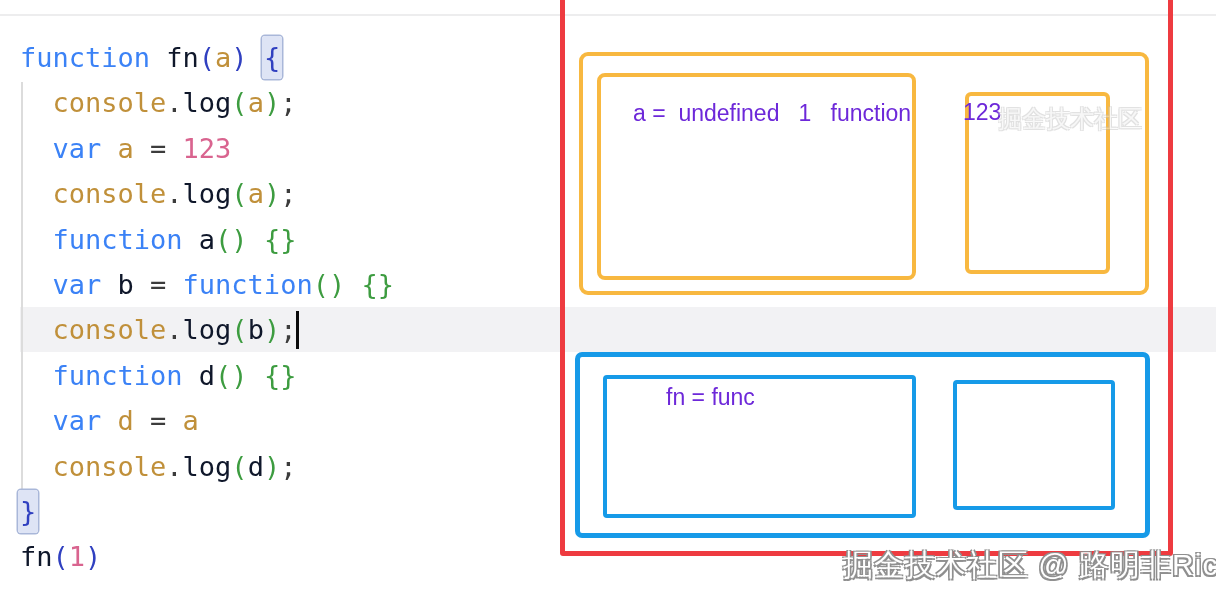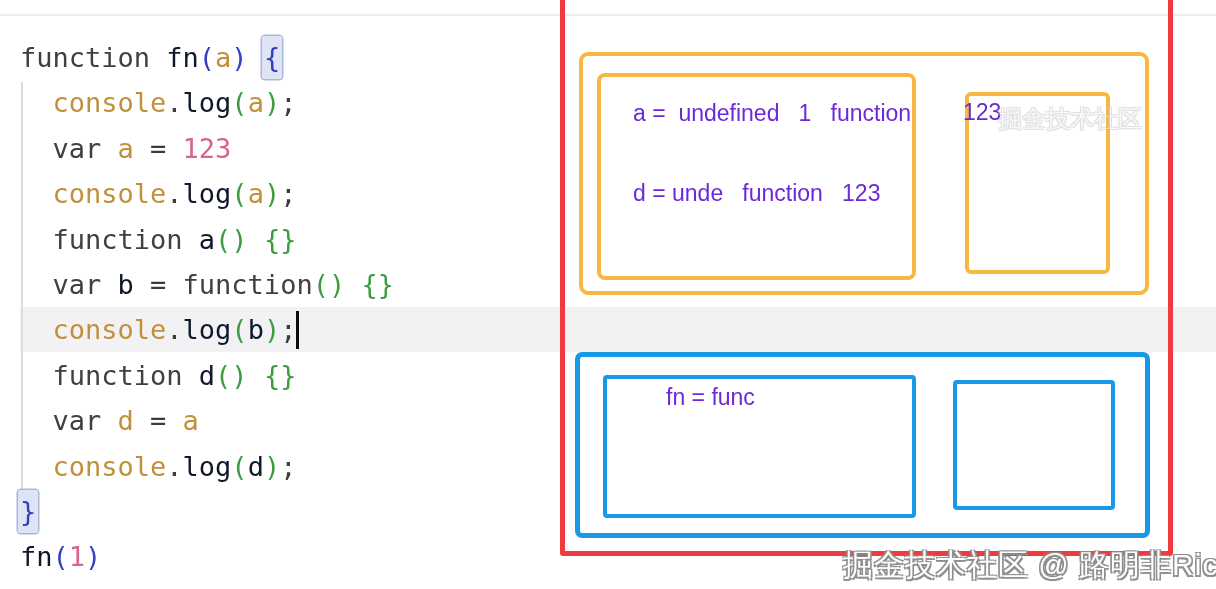--- a/index.html
+++ b/index.html
@@ -10,21 +10,21 @@
   
   .hairline{position:absolute;left:0;top:14px;width:1216px;height:2px;background:#ededee;}
   .current-line-bar{position:absolute;left:20px;top:307px;width:1196px;height:45px;background:#f2f2f4;}
   .indent-guide{position:absolute;left:21px;top:82px;width:2px;height:408px;background:#dcdcdc;}
   .code{
     position:absolute;left:20px;top:35px;
     font-family:"DejaVu Sans Mono","Liberation Mono",monospace;
     font-size:27px;line-height:45.4px;white-space:pre;color:#3c3c3c;
   }
   .code-line{height:45.4px;}
-  .tk-kw{color:#404040;margin-top:40px;}
+  .tk-kw{color:#3b82f6;margin-top:40px;}
   .tk-name{color:#0f172a;}
   .tk-gold{color:#c0903a;}
   .tk-b1{color:#3040c0;}
   .tk-b2{color:#3d9c40;}
   .tk-num{color:#d9648f;}
   .tk-op,.tk-plain{color:#3c3c3c;}
   .bmatch{
     background:#dee4f5;border-radius:3px;
     box-shadow:0 0 0 1.5px #a9b7d9;
     padding:6px 2px;margin:0 -2px;
@@ -73,21 +73,20 @@
 
   <div class="code"><div class="code-line"><span class="tk-kw">function </span><span class="tk-name">fn</span><span class="tk-b1">(</span><span class="tk-gold">a</span><span class="tk-b1">)</span><span class="tk-plain"> </span><span class="tk-b1 bmatch">{</span></div><div class="code-line"><span class="tk-plain">  </span><span class="tk-gold">console</span><span class="tk-op">.</span><span class="tk-name">log</span><span class="tk-b2">(</span><span class="tk-gold">a</span><span class="tk-b2">)</span><span class="tk-op">;</span></div><div class="code-line"><span class="tk-plain">  </span><span class="tk-kw">var </span><span class="tk-gold">a</span><span class="tk-op"> = </span><span class="tk-num">123</span></div><div class="code-line"><span class="tk-plain">  </span><span class="tk-gold">console</span><span class="tk-op">.</span><span class="tk-name">log</span><span class="tk-b2">(</span><span class="tk-gold">a</span><span class="tk-b2">)</span><span class="tk-op">;</span></div><div class="code-line"><span class="tk-plain">  </span><span class="tk-kw">function </span><span class="tk-name">a</span><span class="tk-b2">()</span><span class="tk-plain"> </span><span class="tk-b2">{}</span></div><div class="code-line"><span class="tk-plain">  </span><span class="tk-kw">var </span><span class="tk-name">b</span><span class="tk-op"> = </span><span class="tk-kw">function</span><span class="tk-b2">()</span><span class="tk-plain"> </span><span class="tk-b2">{}</span></div><div class="code-line"><span class="tk-plain">  </span><span class="tk-gold">console</span><span class="tk-op">.</span><span class="tk-name">log</span><span class="tk-b2">(</span><span class="tk-name">b</span><span class="tk-b2">)</span><span class="tk-op">;</span></div><div class="code-line"><span class="tk-plain">  </span><span class="tk-kw">function </span><span class="tk-name">d</span><span class="tk-b2">()</span><span class="tk-plain"> </span><span class="tk-b2">{}</span></div><div class="code-line"><span class="tk-plain">  </span><span class="tk-kw">var </span><span class="tk-gold">d</span><span class="tk-op"> = </span><span class="tk-gold">a</span></div><div class="code-line"><span class="tk-plain">  </span><span class="tk-gold">console</span><span class="tk-op">.</span><span class="tk-name">log</span><span class="tk-b2">(</span><span class="tk-name">d</span><span class="tk-b2">)</span><span class="tk-op">;</span></div><div class="code-line"><span class="tk-b1 bmatch">}</span></div><div class="code-line"><span class="tk-name">fn</span><span class="tk-b1">(</span><span class="tk-num">1</span><span class="tk-b1">)</span></div></div>
   <div class="cursor"></div>
 
   <div class="box red-box"></div>
 
   <div class="box y-outer"></div>
   <div class="box y-inner1"></div>
   <div class="box y-inner2"></div>
   <div class="scope-text st-l1">a =  undefined   1   function</div>
-  <div class="scope-text st-l3">d = unde   function   123</div>
   <div class="scope-text st-heap">123</div>
 
   <div class="box b-outer"></div>
   <div class="box b-inner1"></div>
   <div class="box b-inner2"></div>
   <div class="scope-text st-fn">fn = func</div>
 
   <div class="ghost-wm-clip">
     <div class="ghost-wm">掘金技术社区 @ 路明非Ricardo</div>
   </div>

